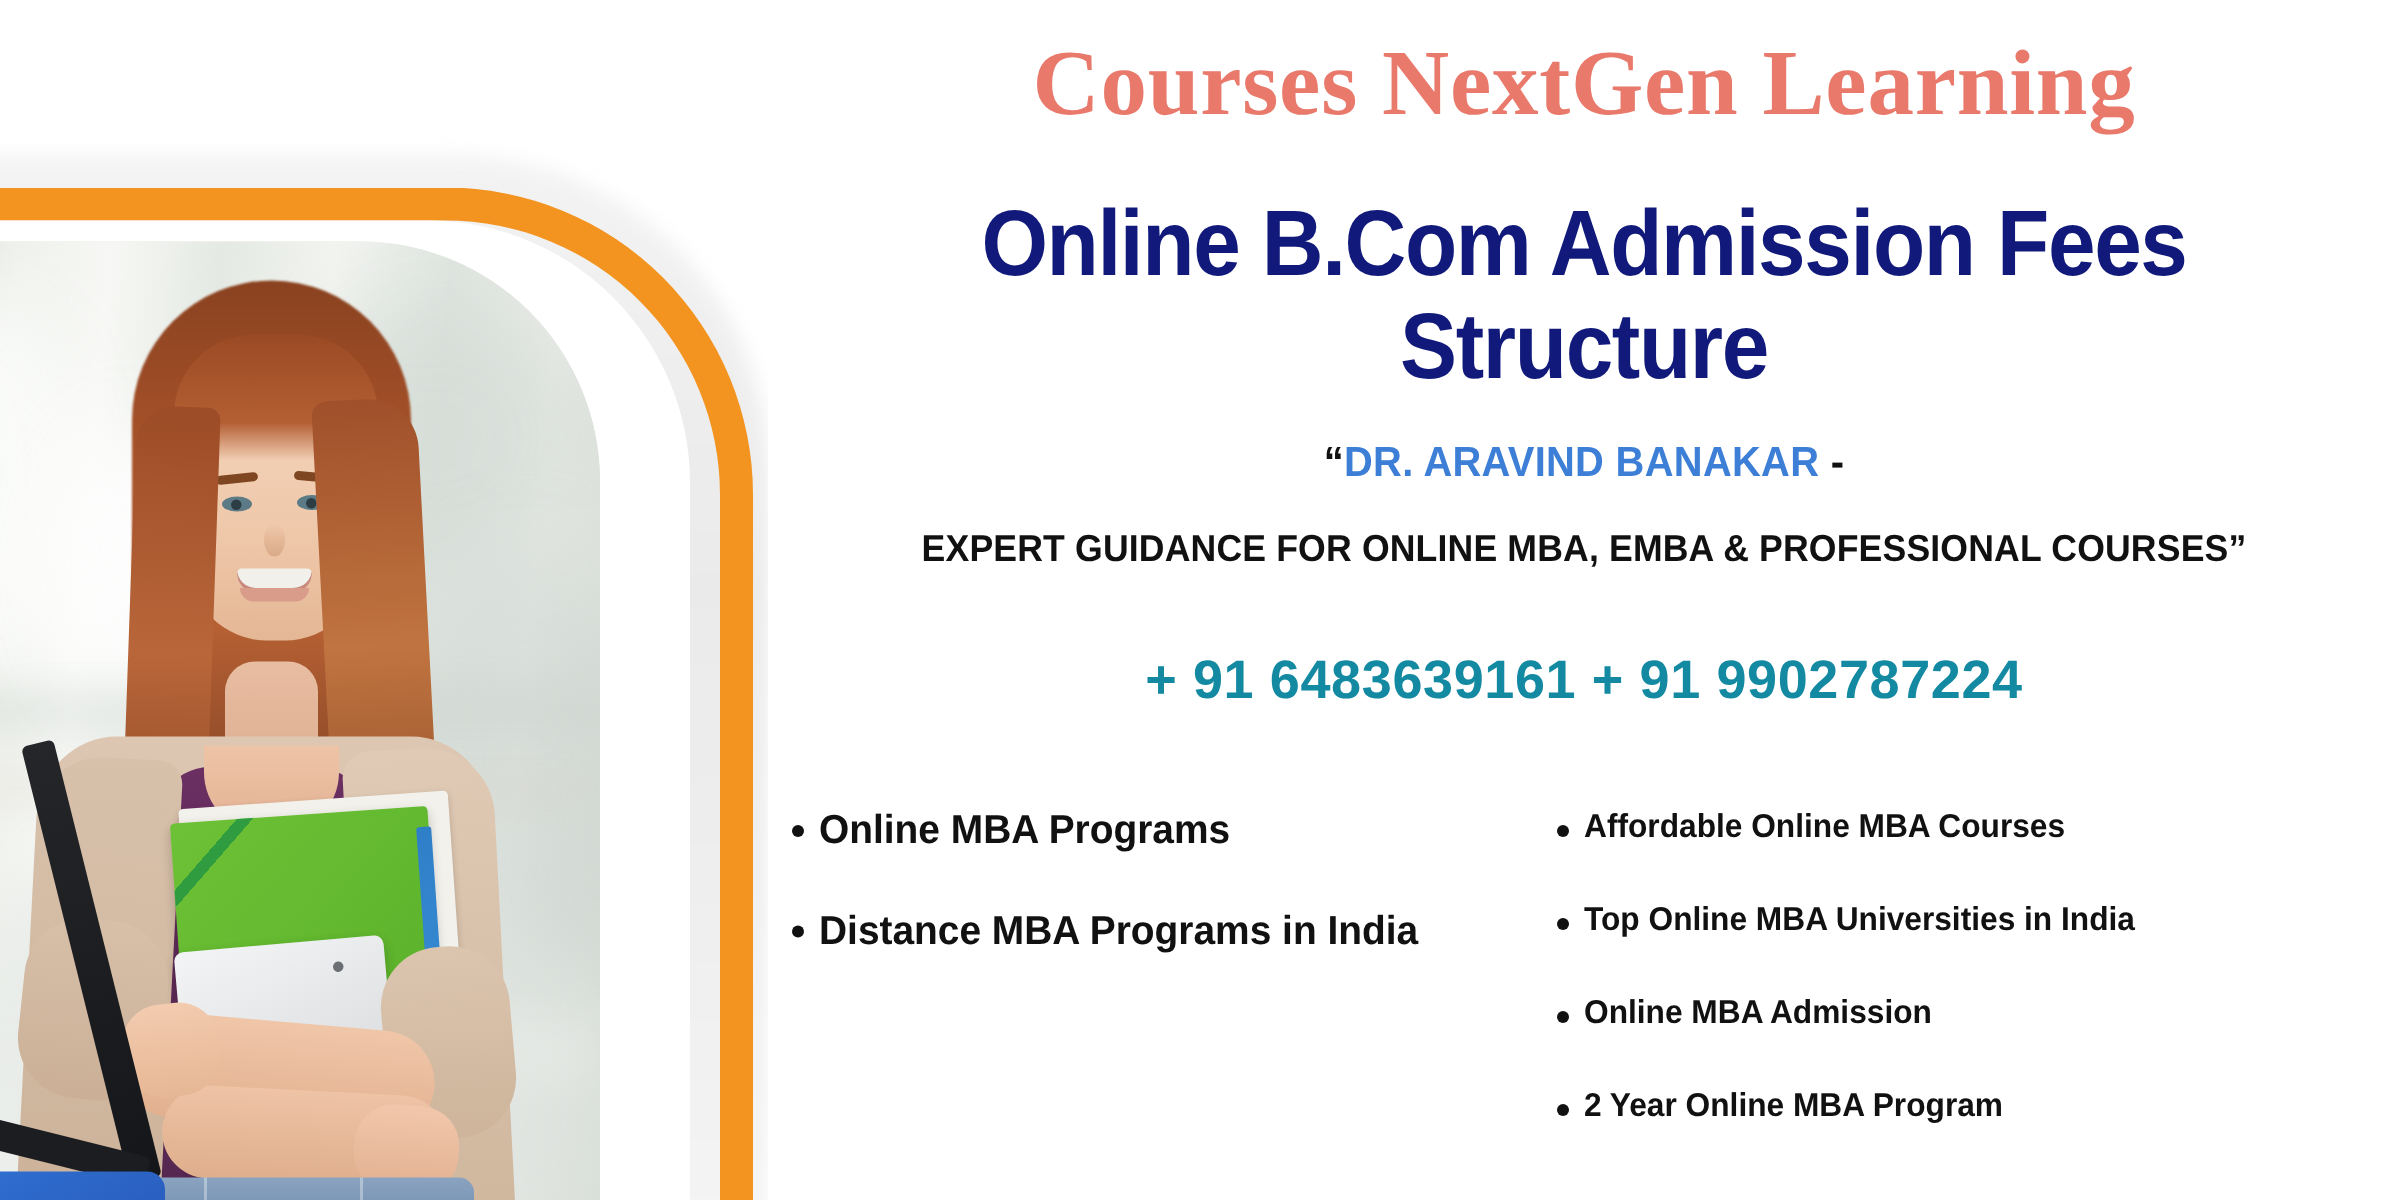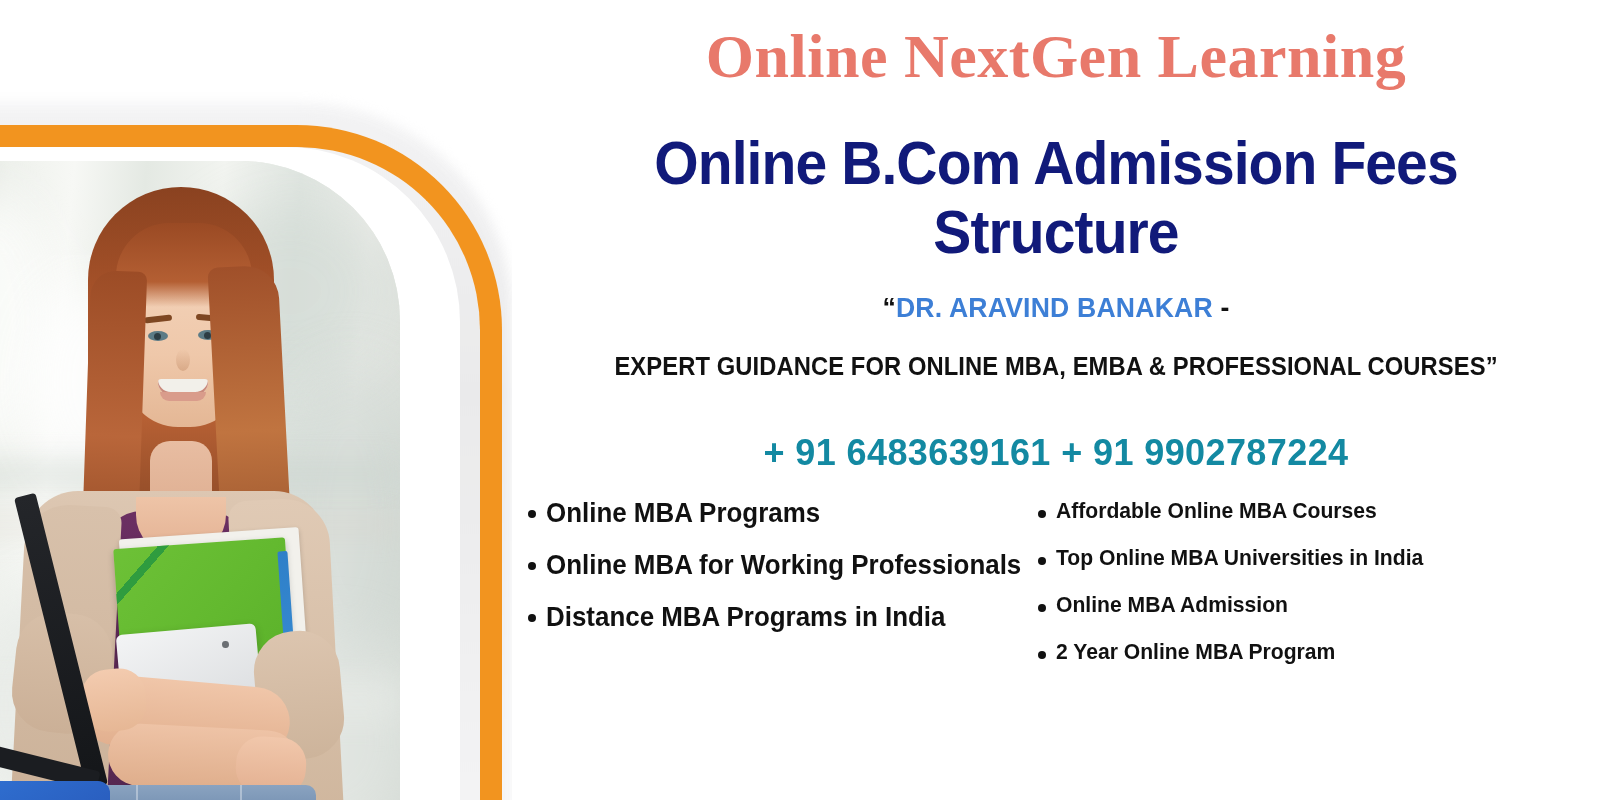--- a/index.html
+++ b/index.html
@@ -306,20 +306,21 @@
 
   .item{
     display:flex;
     align-items:flex-start;
     font-weight:700;
     font-size:27px;
     line-height:1;
     color:#111111;
     margin-bottom:25px;
     white-space:nowrap;
+    margin-top:40px;
   }
   .col-right .item{ font-size:22px; }
   .dot{
     display:inline-block;
     width:8px; height:8px; border-radius:50%;
     background:#111111;
     margin:10px 10px 0 0;
     flex:0 0 auto;
   }
   .txt{ display:inline-block; transform:scaleX(.96); transform-origin:left center; }
@@ -393,21 +394,21 @@
         <div class="strap-a"></div>
         <div class="strap-b"></div>
         <div class="bag"></div>
 
       </div>
     </div>
   </div>
 
   <div class="content">
 
-    <div class="brand">Online NextGen Learning</div>
+    <div class="brand">Courses NextGen Learning</div>
 
     <div class="title">
       <div>Online B.Com Admission Fees</div>
       <div>Structure</div>
     </div>
 
     <div class="subtitle">
       <span>“</span><span class="name">DR. ARAVIND BANAKAR</span><span> -</span>
     </div>
 
@@ -416,24 +417,20 @@
     <div class="phones">+ 91 6483639161 + 91 9902787224</div>
 
     <div class="lists">
       <div class="col col-left">
         <div class="item">
           <span class="dot"></span>
           <span class="txt">Online MBA Programs</span>
         </div>
         <div class="item">
           <span class="dot"></span>
-          <span class="txt">Online MBA for Working Professionals</span>
-        </div>
-        <div class="item">
-          <span class="dot"></span>
           <span class="txt">Distance MBA Programs in India</span>
         </div>
       </div>
 
       <div class="col col-right">
         <div class="item">
           <span class="dot"></span>
           <span class="txt">Affordable Online MBA Courses</span>
         </div>
         <div class="item">

